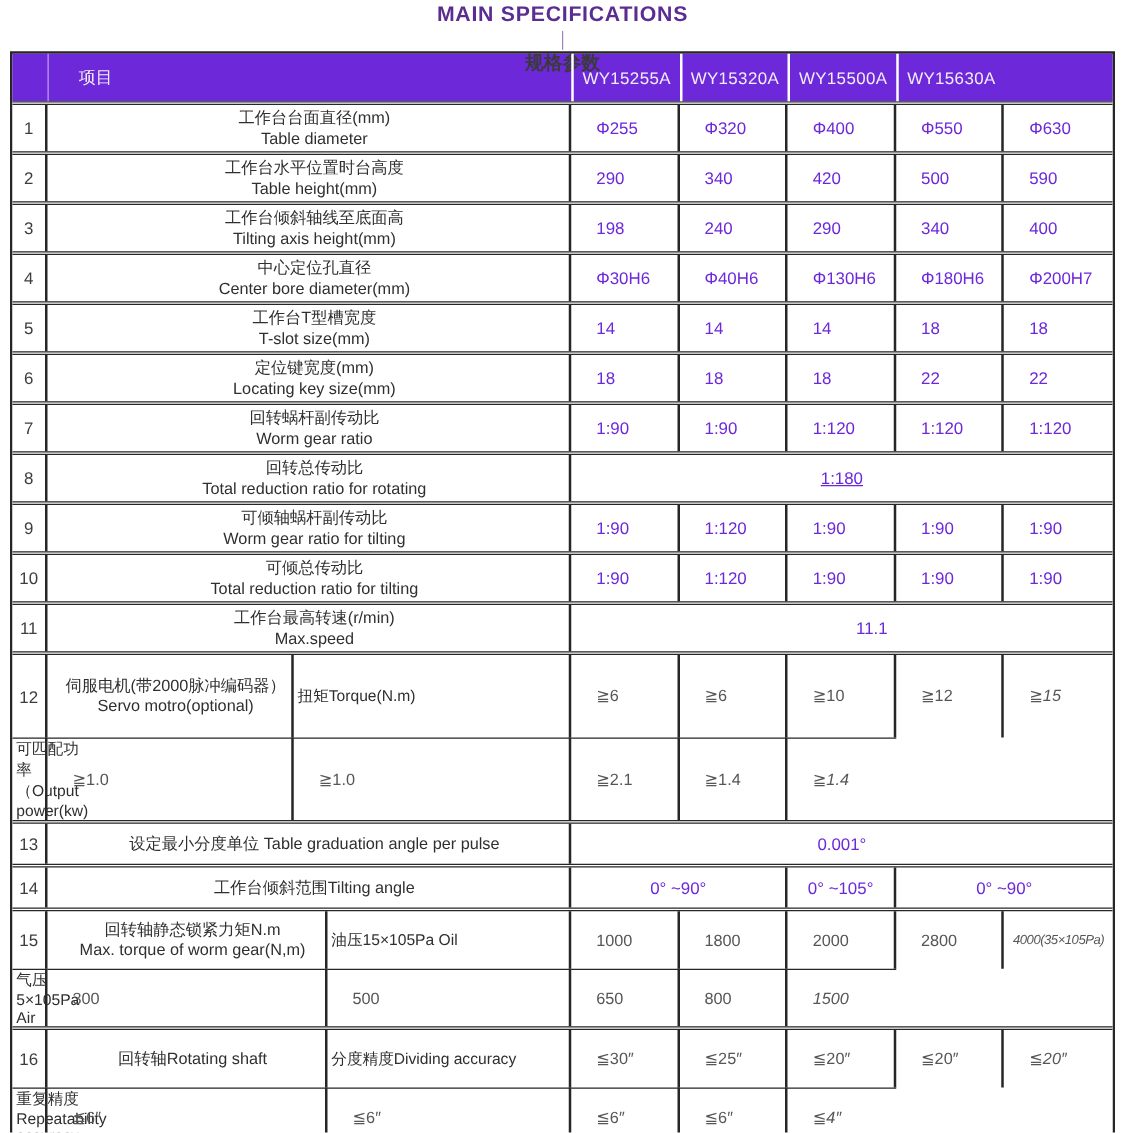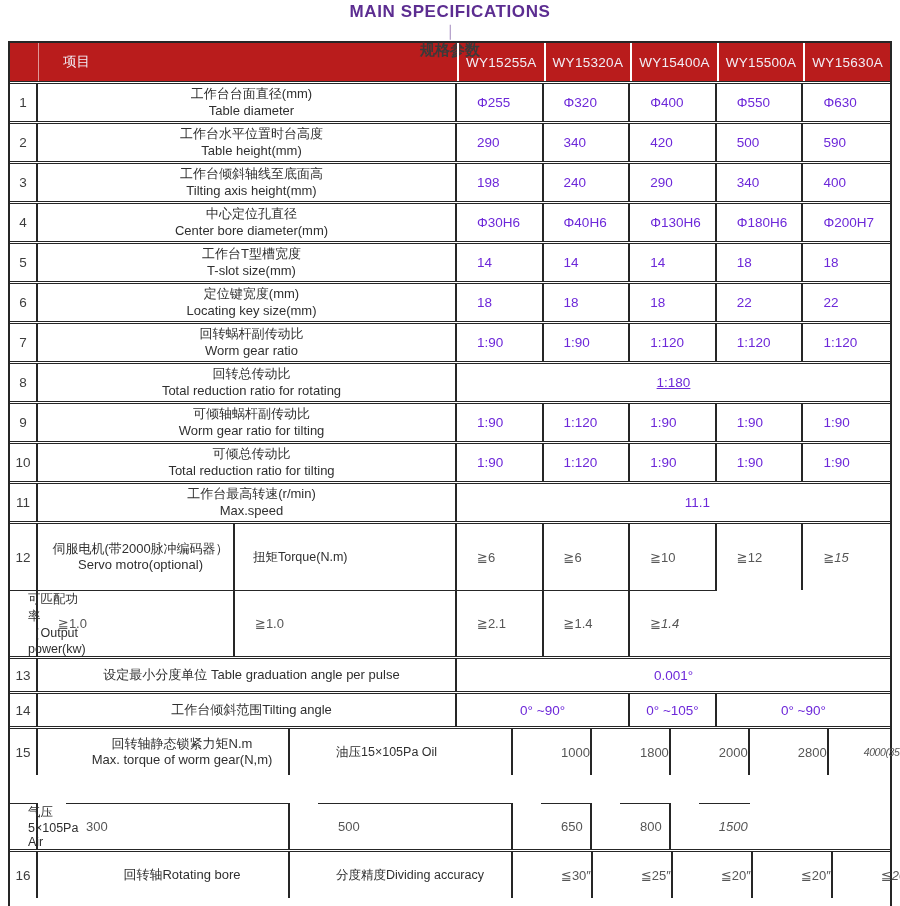--- a/index.html
+++ b/index.html
@@ -15,44 +15,44 @@
   .title-bar { display:flex; align-items:center; height:26px; margin-bottom:13px;flex-direction:column; }
   .t-en { font-size:17px; font-weight:bold; letter-spacing:0.6px; color:#5c2d91; }
   .t-sep { font-size:15px; color:#9a7fb8; margin:0 9px; font-weight:normal; }
   .t-zh { font-size:15px; font-weight:bold; color:#3a3a3a; }
 
   
   .spec-table { width:884px; border:2px solid #262626; background:#fff; }
 
   .thead {
     display:grid; grid-template-columns:28px 419px repeat(5,1fr);
-    height:38px; background:#b91c1c; color:#f2eef6;
+    height:38px; background:#6d28d9; color:#f2eef6;
   }
   .thead > div { display:flex; align-items:center; }
   .h-item { padding-left:24px; font-size:13.5px; border-left:1px solid rgba(255,255,255,0.55); }
   .h-model { justify-content:center; font-size:13.5px; letter-spacing:0.3px; border-left:2px solid #ffffff; }
 
   .row { display:grid; border-top:3px double #262626; background:#fff; }
   .row-flat { grid-template-columns:28px 419px repeat(5,1fr); min-height:35px; }
   .row-split { grid-auto-rows:1fr; min-height:35px; }
   .row-split.narrow { grid-template-columns:28px 197px 222px repeat(5,1fr); }
-  .row-split.wide   { grid-template-columns:28px 224px 195px repeat(5,1fr);gap:28px; }
+  .row-split.wide   { grid-template-columns:28px 224px 195px repeat(5,1fr); }
 
   .row > div { display:flex; align-items:center; }
   .c-num { grid-row:1 / -1; justify-content:center; border-right:2px solid #262626;
            font-size:13.5px; color:#3d3d3d; }
   .c-label { grid-row:1 / -1; flex-direction:column; justify-content:center; align-items:flex-start;
              padding:2px 4px 2px 14px; border-right:2px solid #262626; }
   .lab-zh, .lab-en { font-size:13px; line-height:16.5px; color:#2f2f2f;text-align:center; }
 
   .c-val { padding-left:20px; font-size:13.5px; color:#6d28d9; border-right:2px solid #262626; }
   .c-val.last { border-right:0; }
   .c-val.merged { justify-content:center; padding-left:0; }
 
-  .sublabel { padding-left:18px; font-size:12.5px; color:#2f2f2f; border-right:2px solid #262626; }
+  .sublabel { padding-left:3px; font-size:12.5px; color:#2f2f2f; border-right:2px solid #262626; }
   .c-subval { padding-left:20px; font-size:13px; color:#565656; border-right:2px solid #262626; }
   .c-subval.last { border-right:0;font-style:italic; }
   .subtop { border-top:1px solid #262626; }
   .c-subval.small { font-size:10.5px; padding-left:7px; letter-spacing:-0.4px; }
 </style>
 </head>
 <body>
 
 <div class="page">
 
@@ -61,21 +61,20 @@
     <span class="t-sep">｜</span>
     <span class="t-zh">规格参数</span>
   </div>
 
   <div class="spec-table">
     <div class="thead">
       <div class="h-num"></div>
       <div class="h-item">项目</div>
       <div class="h-model">WY15255A</div>
       <div class="h-model">WY15320A</div>
-      <div class="h-model">WY15400A</div>
       <div class="h-model">WY15500A</div>
       <div class="h-model">WY15630A</div>
     </div>
     <div>
         <div class="row row-flat">
           <div class="c-num">1</div>
           <div class="c-label">
             <div class="lab-zh">工作台台面直径(mm)</div>
             <div class="lab-en">Table diameter</div>
           </div>
@@ -247,21 +246,21 @@
           <div class="sublabel subtop">气压5×105Pa Air</div>
           <div class="c-subval subtop">300</div>
           <div class="c-subval subtop">500</div>
           <div class="c-subval subtop">650</div>
           <div class="c-subval subtop">800</div>
           <div class="c-subval subtop last">1500</div>
         </div>
         <div class="row row-split wide">
           <div class="c-num">16</div>
           <div class="c-label">
-            <div class="lab-zh">回转轴Rotating bore</div>
+            <div class="lab-zh">回转轴Rotating shaft</div>
           </div>
           <div class="sublabel">分度精度Dividing accuracy</div>
           <div class="c-subval">≦30″</div>
           <div class="c-subval">≦25″</div>
           <div class="c-subval">≦20″</div>
           <div class="c-subval">≦20″</div>
           <div class="c-subval last">≦20″</div>
           <div class="sublabel subtop">重复精度Repeatability accuracy</div>
           <div class="c-subval subtop">≦6″</div>
           <div class="c-subval subtop">≦6″</div>

